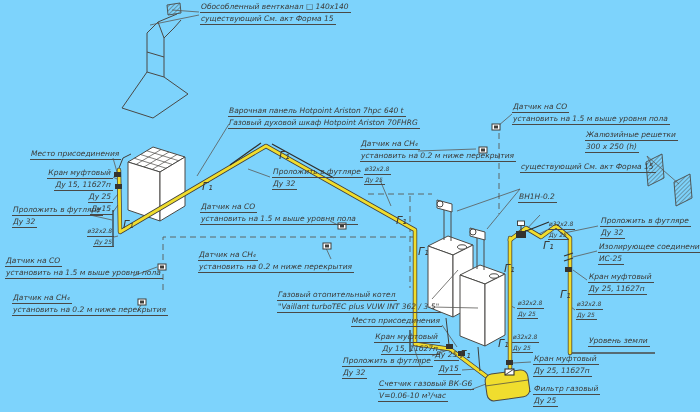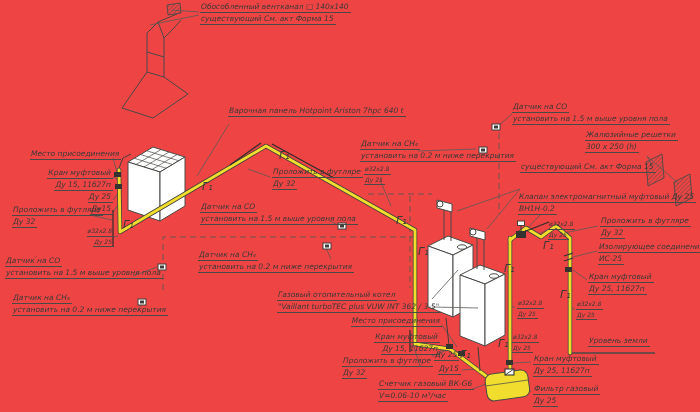--- a/index.html
+++ b/index.html
@@ -1,20 +1,20 @@
 <!DOCTYPE html>
 <html style="--pipe: #f0dd2e; --line: #4a4946; --text: #3b3a37; --casing: #2e2d2a;"><head>
 <meta charset="utf-8">
 <style>
   :root{
     --pipe:#f0dd2e; --line:#4a4946; --text:#3b3a37; --casing:#2e2d2a;
   }
   html,body{margin:0;padding:0;background:#ffffff;}
   #stage{
-    position:relative;width:700px;height:412px;background:#ef4444;overflow:hidden;
+    position:relative;width:700px;height:412px;background:#7dd3fc;overflow:hidden;
     font-family:"DejaVu Sans",sans-serif;
   }
   #scheme{position:absolute;left:0;top:0;}
   .callout{
     position:absolute;color:var(--text);font-style:italic;font-size:7.5px;
     line-height:1;z-index:5;
   }
   .callout.small{font-size:6px;}
   .cline{margin:0 0 2px 0;white-space:nowrap;}
   .cline span{
@@ -225,20 +225,21 @@
       </g>
   </svg>
 
   <div id="annotations">
       <div class="callout" style="left: 200px; top: 3px; width: 245px;">
         <div class="cline"><span>Обособленный вентканал □ 140x140</span></div>
         <div class="cline"><span>существующий См. акт Форма 15</span></div>
       </div>
       <div class="callout" style="left: 228px; top: 107px; width: 240px;">
         <div class="cline"><span>Варочная панель Hotpoint Ariston 7hpc 640 t</span></div>
+        <div class="cline"><span>Газовый духовой шкаф Hotpoint Ariston 70FHRG</span></div>
       </div>
       <div class="callout" style="left: 360px; top: 140px; width: 165px;">
         <div class="cline"><span>Датчик на CH₄</span></div>
         <div class="cline"><span>установить на 0.2 м ниже перекрытия</span></div>
       </div>
       <div class="callout" data-align="right" style="left: 30px; top: 150px; width: 83px;">
         <div class="cline"><span>Место присоединения</span></div>
       </div>
       <div class="callout" data-align="right" style="left: 40px; top: 169px; width: 73px;">
         <div class="cline"><span>Кран муфтовый</span></div>
@@ -312,21 +313,20 @@
         <div class="cline"><span>установить на 1.5 м выше уровня пола</span></div>
       </div>
       <div class="callout" style="left: 585px; top: 131px; width: 110px; text-decoration: underline;">
         <div class="cline"><span>Жалюзийные решетки</span></div>
         <div class="cline"><span>300 x 250 (h)</span></div>
       </div>
       <div class="callout" style="left: 520px; top: 163px; width: 150px;">
         <div class="cline"><span>существующий См. акт Форма 15</span></div>
       </div>
       <div class="callout" style="left: 518px; top: 193px; width: 182px;">
-        <div class="cline"><span>Клапан электромагнитный муфтовый Ду 25</span></div>
         <div class="cline"><span>ВН1Н-0.2</span></div>
       </div>
       <div class="callout small" style="left: 548px; top: 221px; width: 32px;">
         <div class="cline"><span>ø32x2.8</span></div>
         <div class="cline"><span>Ду 25</span></div>
       </div>
       <div class="callout" style="left: 600px; top: 217px; width: 96px;">
         <div class="cline"><span>Проложить в футляре</span></div>
         <div class="cline"><span>Ду 32</span></div>
       </div>

